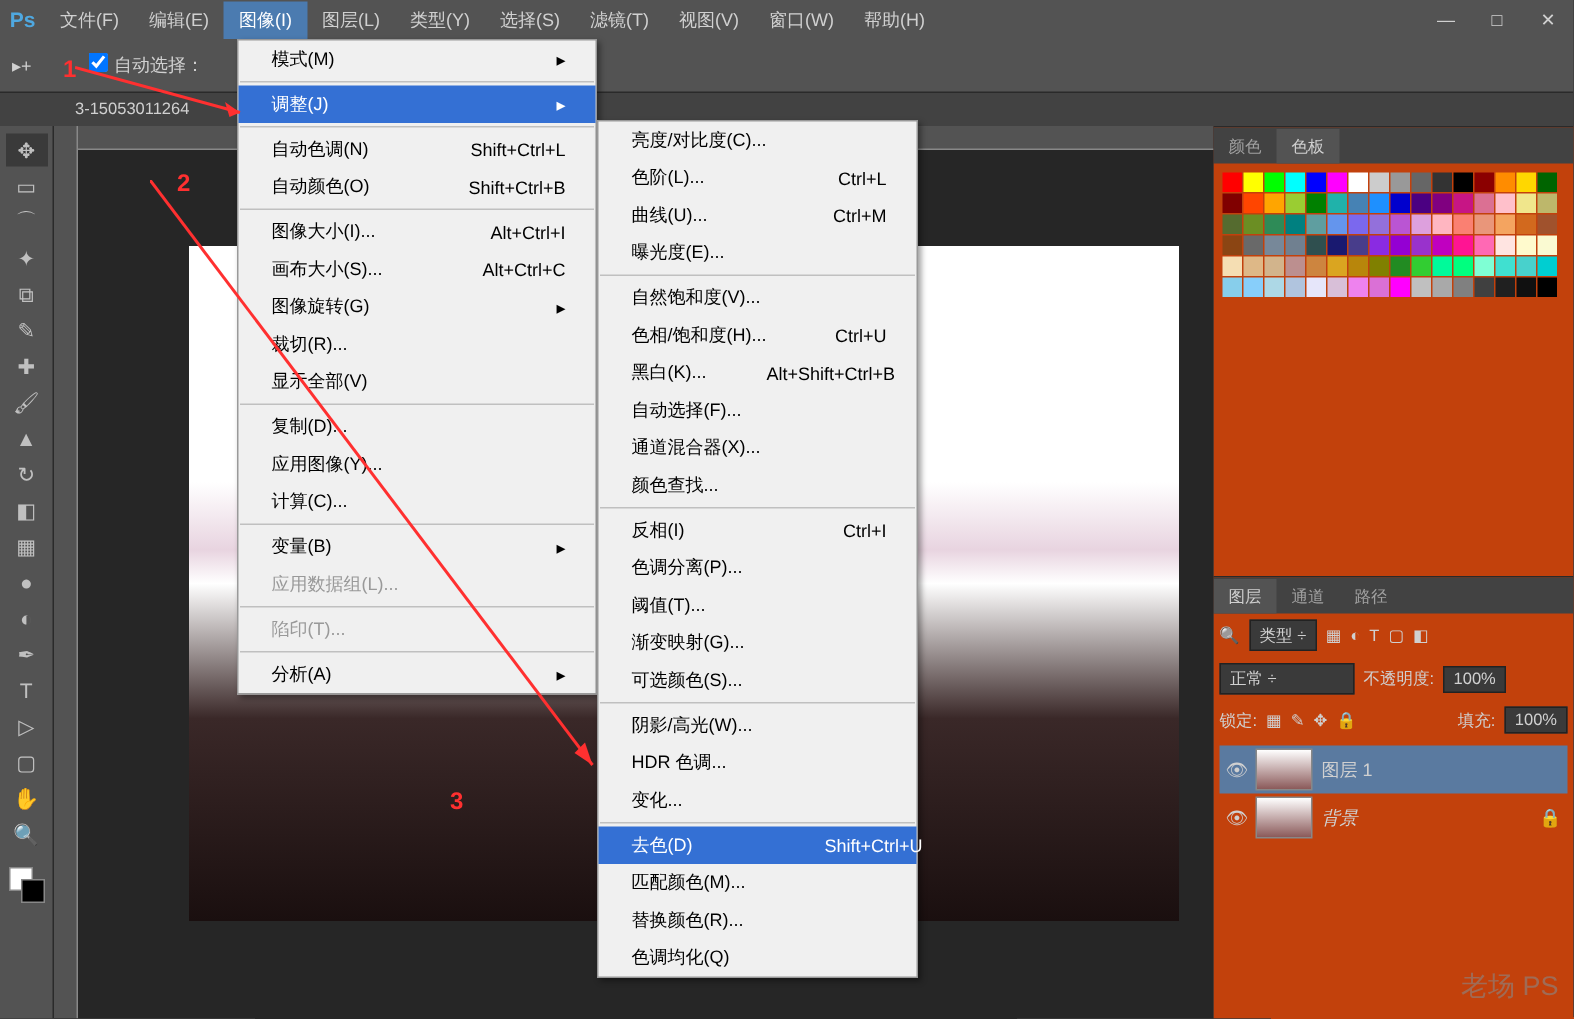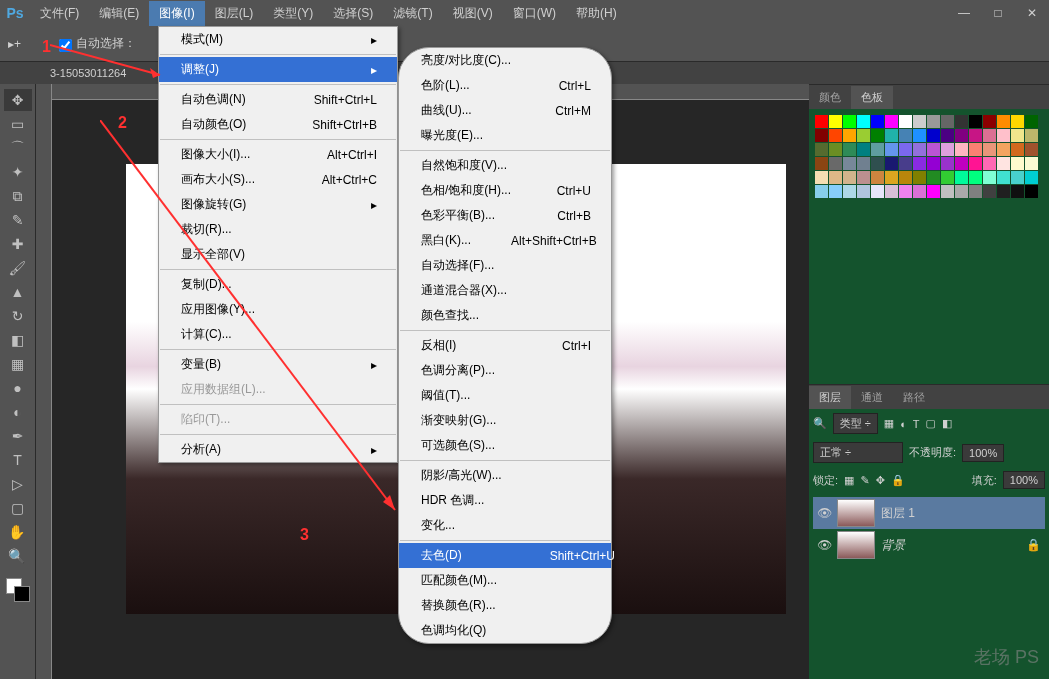--- a/index.html
+++ b/index.html
@@ -17,21 +17,21 @@
 .doc-tab { padding: 3px 10px; color: #d0d0d0; font-size: 11px; }
 .main-area { display: flex; height: 595px; }
 .toolbar { width: 36px; background: #535353; border-right: 1px solid #2a2a2a; display: flex; flex-direction: column; padding-top: 4px; }
 .tool { width: 28px; height: 22px; margin: 1px auto; display: flex; align-items: center; justify-content: center; color: #c0c0c0; font-size: 14px; }
 .tool.active { background: #3a3a3a; }
 .canvas-area { flex: 1; background: #262626; position: relative; overflow: hidden; }
 .ruler-h { position: absolute; top: 0; left: 16px; right: 0; height: 16px; background: #535353; border-bottom: 1px solid #888; }
 .ruler-v { position: absolute; top: 0; left: 0; width: 16px; bottom: 0; background: #535353; border-right: 1px solid #888; }
 .canvas { position: absolute; top: 80px; left: 90px; width: 660px; height: 450px; background: #fff; }
 .canvas-img { width: 100%; height: 100%; background: linear-gradient(to bottom, #fff 0%, #fff 35%, #e8d4e0 45%, #fff 50%, #3a2828 70%, #1a0f0f 100%); }
-.panels { width: 240px; background: #14532d; display: flex; flex-direction: column; }
+.panels { width: 240px; background: #c2410c; display: flex; flex-direction: column; }
 .panel { border-top: 1px solid #2a2a2a; }
 .panel-tabs { display: flex; background: #424242; height: 24px; align-items: center; }
 .panel-tab { padding: 4px 10px; font-size: 11px; color: #a0a0a0; }
 .panel-tab.active { background: #535353; color: #d0d0d0; }
 .swatches { padding: 6px; display: grid; grid-template-columns: repeat(16, 13px); gap: 1px; }
 .swatch { width: 13px; height: 13px; }
 .layers-content { padding: 4px; }
 .layer-row { display: flex; align-items: center; padding: 2px 4px; gap: 6px; }
 .layer-row.active { background: #5a7aa0; }
 .eye-icon { width: 14px; height: 14px; }
@@ -39,21 +39,21 @@
 .dropdown-menu { position: absolute; background: #f0f0f0; border: 1px solid #999; box-shadow: 2px 2px 4px rgba(0,0,0,0.4); color: #000; font-size: 12px; z-index: 100; }
 .menu-row { display: flex; align-items: center; padding: 4px 20px 4px 22px; white-space: nowrap; }
 .menu-row:hover, .menu-row.highlighted { background: #3470d4; color: #fff; gap: 48px; }
 .menu-row.disabled { color: #999; }
 .menu-sep { height: 1px; background: #c0c0c0; margin: 2px 1px; }
 .menu-shortcut { margin-left: auto; padding-left: 40px; }
 .submenu-arrow { margin-left: auto; }
 .red-arrow { position: absolute; z-index: 200; pointer-events: none; }
 .layer-controls { display: flex; align-items: center; gap: 6px; padding: 4px; font-size: 11px; }
 .select-box { background: #3a3a3a; border: 1px solid #222; padding: 2px 6px; color: #d0d0d0; }
-.checkbox-label { display: flex; align-items: flex-end; gap: 4px; }
+.checkbox-label { display: flex; align-items: flex-start; gap: 4px; }
 .watermark { position: absolute; bottom: 10px; right: 10px; color: #888; font-size: 18px; opacity: 0.6; }
 </style>
 </head>
 <body>
 
 <div class="titlebar">
   <div class="ps-logo">Ps</div>
   <div class="menubar">
     <div class="menu-item">文件(F)</div>
     <div class="menu-item">编辑(E)</div>
@@ -335,21 +335,21 @@
   <div class="menu-row disabled">
       <span>陷印(T)...</span>
     </div>
   <div class="menu-sep"></div>
   <div class="menu-row">
       <span>分析(A)</span>
       <span class="submenu-arrow">▸</span>
     </div>
 </div>
 
-<div class="dropdown-menu" style="top:47px;left:398px;width:214px;border-radius:31px;">
+<div class="dropdown-menu" style="top:80px;left:398px;width:214px;">
   <div class="menu-row">
       <span>亮度/对比度(C)...</span>
     </div>
   <div class="menu-row">
       <span>色阶(L)...</span>
       <span class="menu-shortcut">Ctrl+L</span>
     </div>
   <div class="menu-row">
       <span>曲线(U)...</span>
       <span class="menu-shortcut">Ctrl+M</span>
@@ -357,24 +357,20 @@
   <div class="menu-row">
       <span>曝光度(E)...</span>
     </div>
   <div class="menu-sep"></div>
   <div class="menu-row">
       <span>自然饱和度(V)...</span>
     </div>
   <div class="menu-row">
       <span>色相/饱和度(H)...</span>
       <span class="menu-shortcut">Ctrl+U</span>
-    </div>
-  <div class="menu-row">
-      <span>色彩平衡(B)...</span>
-      <span class="menu-shortcut">Ctrl+B</span>
     </div>
   <div class="menu-row">
       <span>黑白(K)...</span>
       <span class="menu-shortcut">Alt+Shift+Ctrl+B</span>
     </div>
   <div class="menu-row">
       <span>自动选择(F)...</span>
     </div>
   <div class="menu-row">
       <span>通道混合器(X)...</span>

